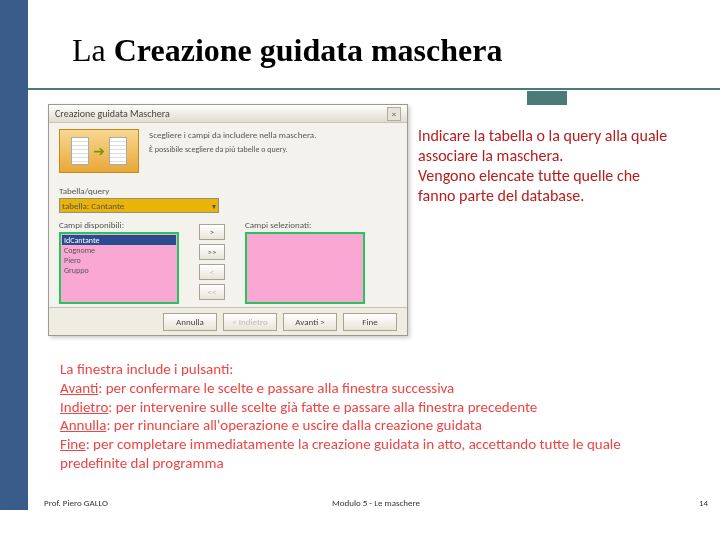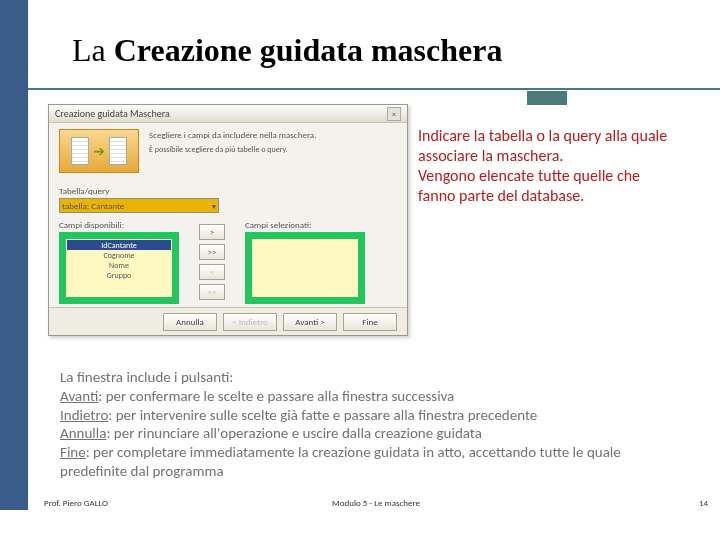--- a/index.html
+++ b/index.html
@@ -112,26 +112,25 @@
   .lists-row {
     display: flex;
     gap: 20px;
     margin-top: 6px;
     align-items: center;
   }
   .list-col { display: flex; flex-direction: column; }
   .list-label { font-size: 9px; margin-bottom: 2px; }
   .listbox {
     width: 120px; height: 72px;
-    background: #fef9c3;
-    border: 7px solid #22c55e;
+    background: #f9a8d4;
+    border: 2px solid #22c55e;
     font-size: 8px;
     padding: 1px;
     overflow: hidden;
-    text-align: center;
   }
   .listbox .sel { background: #2a4b8d; color: #fff; padding: 0 2px; }
   .listbox div { padding: 0 2px; }
   .move-btns { display: flex; flex-direction: column; gap: 4px; }
   .move-btn {
     width: 26px; height: 16px;
     background: linear-gradient(#fff, #e8e5d8);
     border: 1px solid #a8a494;
     font-size: 9px;
     text-align: center;
@@ -167,25 +166,25 @@
     position: absolute;
     left: 418px; top: 126px;
     width: 250px;
     font-size: 16px;
     line-height: 1.25;
     color: #b91c1c;
   }
   
   .lower-text {
     position: absolute;
-    left: 60px; top: 368px;
+    left: 60px; top: 360px;
     width: 610px;
     font-size: 15px;
     line-height: 1.25;
-    color: #737373;
+    color: #ef4444;
   }
   
   .footer {
     position: absolute;
     left: 44px; right: 12px; top: 497px;
     font-size: 9px;
     color: #333;
     display: flex;
     justify-content: space-between;
   }
@@ -223,21 +222,21 @@
     <div class="combo">
       <span>tabella: Cantante</span>
       <span class="chev">▾</span>
     </div>
     <div class="lists-row">
       <div class="list-col">
         <div class="list-label">Campi disponibili:</div>
         <div class="listbox">
           <div class="sel">IdCantante</div>
           <div>Cognome</div>
-          <div>Nome</div>
+          <div>Piero</div>
           <div>Gruppo</div>
         </div>
       </div>
       <div class="move-btns">
         <div class="move-btn">&gt;</div>
         <div class="move-btn">&gt;&gt;</div>
         <div class="move-btn disabled">&lt;</div>
         <div class="move-btn disabled">&lt;&lt;</div>
       </div>
       <div class="list-col">

